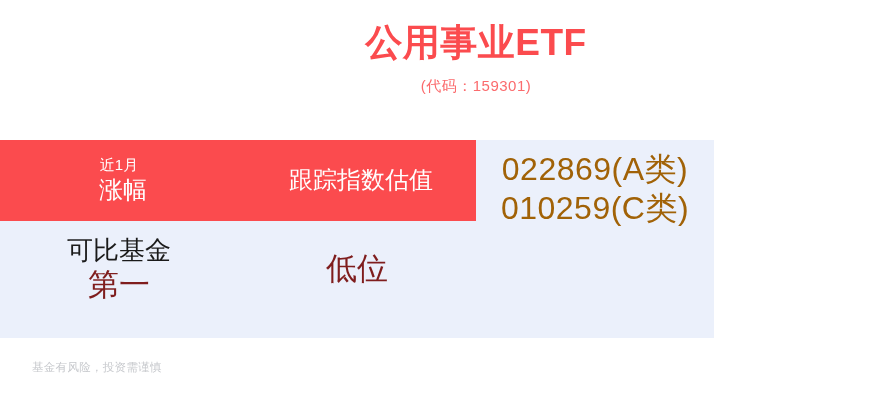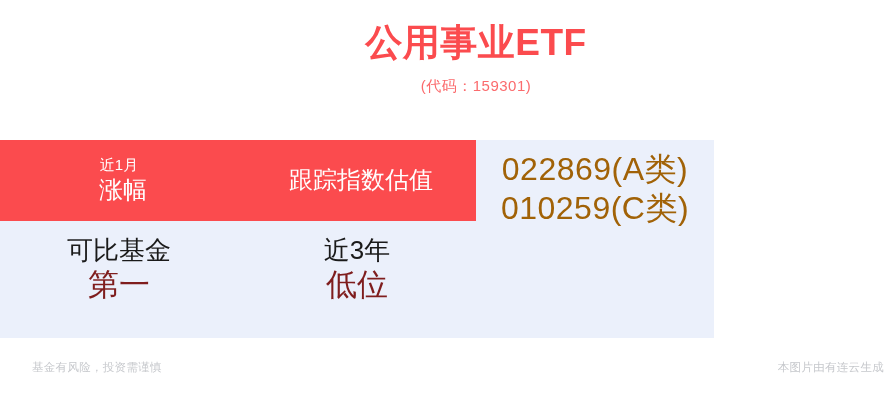--- a/index.html
+++ b/index.html
@@ -145,32 +145,30 @@
         <div class="dark">可比基金</div>
         <div class="accent">第一</div>
       </div>
     </div>
 
     <div class="card">
       <div class="card-header single">
         <div class="big">跟踪指数估值</div>
       </div>
       <div class="card-body">
-        <div class="dark">近3年</div>
         <div class="accent">低位</div>
       </div>
     </div>
 
     <div class="card">
       <div class="card-body">
         <div class="code-line">022869(A类)</div>
         <div class="code-line">010259(C类)</div>
       </div>
     </div>
 
   </div>
 
   <div class="footer">
     <span>基金有风险，投资需谨慎</span>
-    <span>本图片由有连云生成</span>
   </div>
 
 </div>
 
 </body></html>

